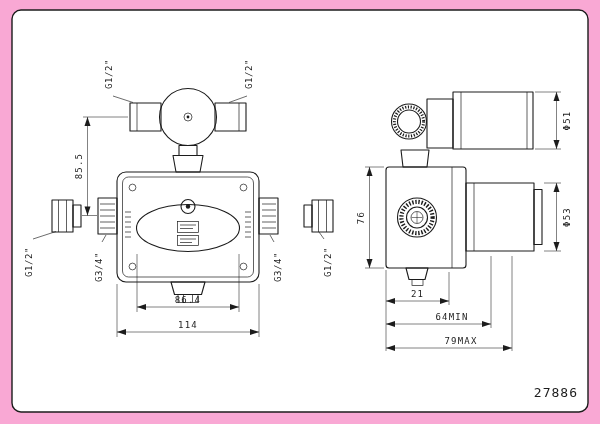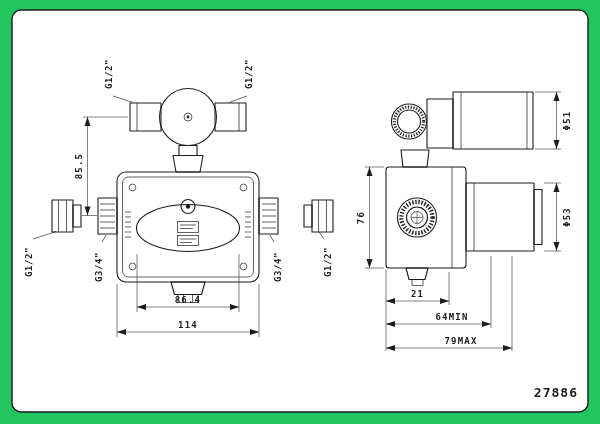--- a/index.html
+++ b/index.html
@@ -1,16 +1,16 @@
 <!DOCTYPE html>
 <html><head>
 <meta charset="utf-8">
 <style>
   html,body{margin:0;padding:0;background:#ffffff;}
-  .page{width:600px;height:424px;position:relative;background:#22c55e;font-family:"DejaVu Sans Mono",monospace;font-weight:bold;}
+  .page{width:600px;height:424px;position:relative;background:#f9a8d4;font-family:"DejaVu Sans Mono",monospace;}
   svg{display:block;}
   .ol{fill:none;stroke:#1c1c1c;stroke-width:1.1;stroke-linejoin:round;}
   .ol2{fill:none;stroke:#1c1c1c;stroke-width:0.7;}
   .dim{fill:none;stroke:#1c1c1c;stroke-width:0.55;}
   .ldr{fill:none;stroke:#1c1c1c;stroke-width:0.65;}
   .txt{font-family:"DejaVu Sans Mono",monospace;font-size:9px;fill:#1c1c1c;letter-spacing:1.2px;}
   .txtg{font-family:"DejaVu Sans Mono",monospace;font-size:9px;fill:#1c1c1c;letter-spacing:0.6px;}
   .txtbig{font-family:"DejaVu Sans Mono",monospace;font-size:13px;fill:#1c1c1c;letter-spacing:1px;}
 </style>
 </head>

